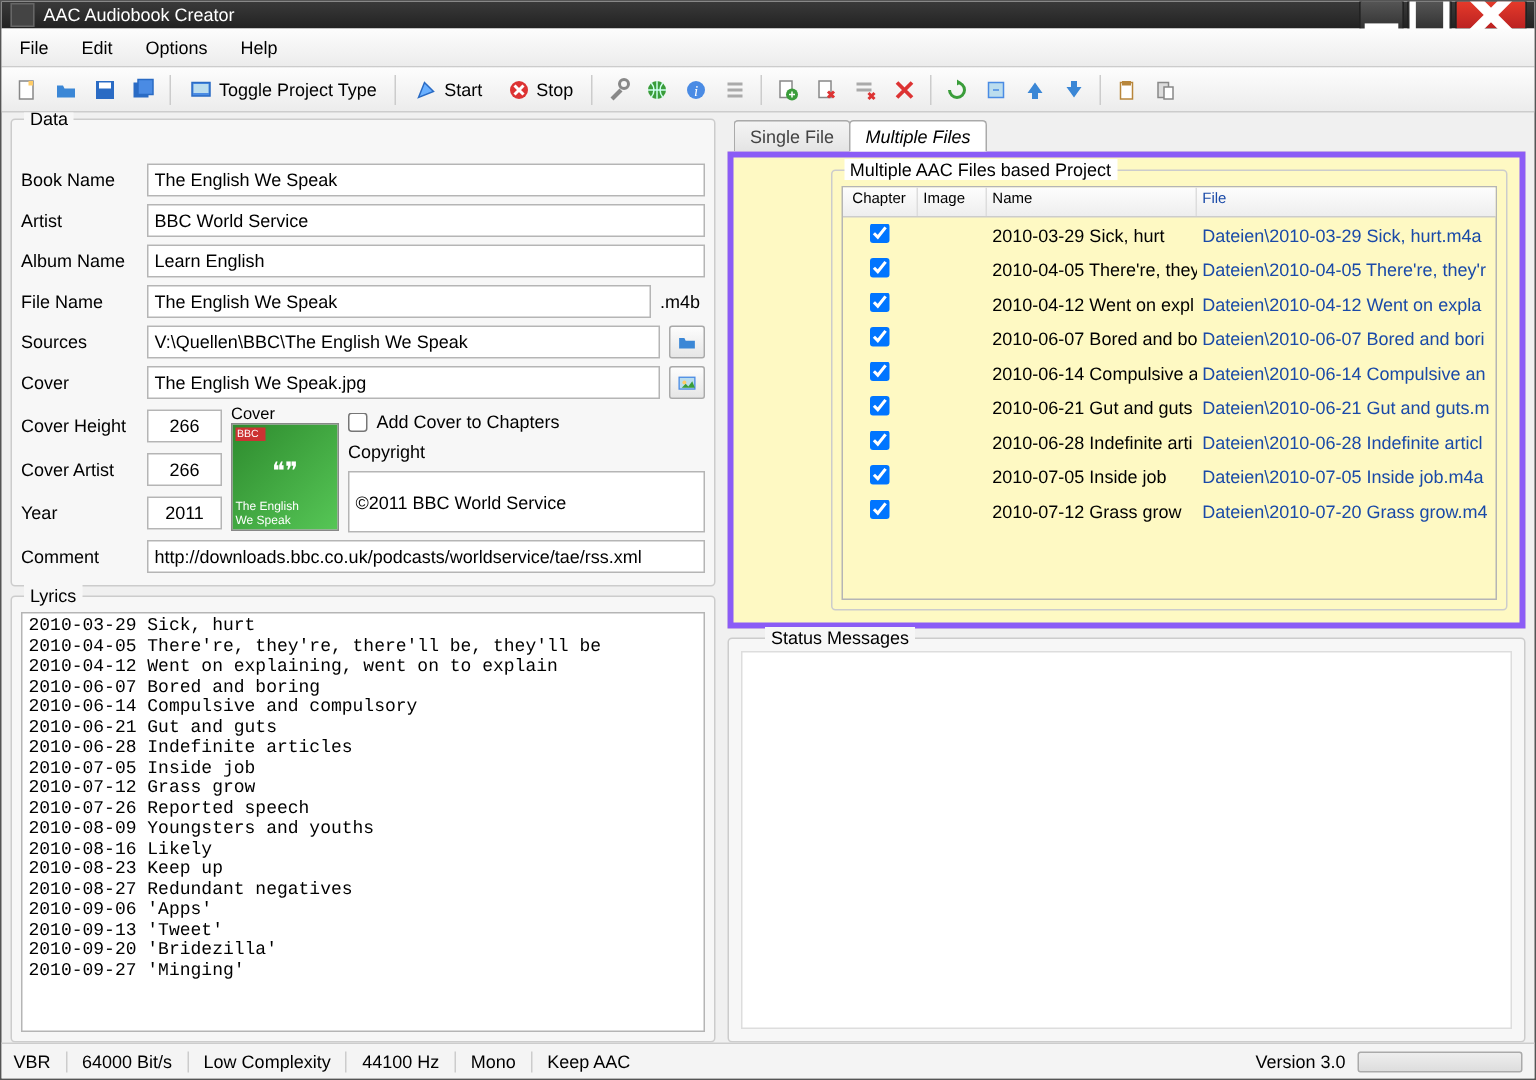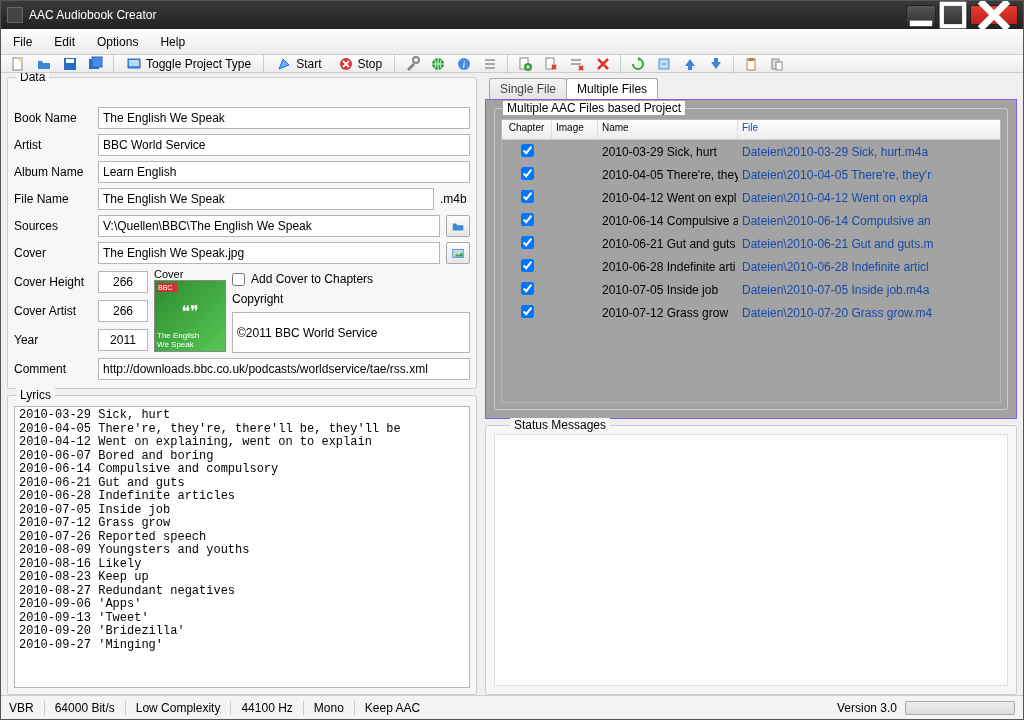--- a/index.html
+++ b/index.html
@@ -9,21 +9,21 @@
     background: #f0f0f0;
     width: 1024px;
     height: 720px;
     overflow: hidden;
     display: flex;
     flex-direction: column;
     border: 1px solid #555;
   }
   
   .titlebar {
-    height: 28px;
+    height: 18px;
     background: linear-gradient(to bottom, #3a3a3a, #222);
     color: #fff;
     display: flex;
     align-items: center;
     padding-left: 6px;
   }
   .titlebar .app-icon {
     width: 16px; height: 16px;
     background: #444;
     margin-right: 6px;
@@ -49,21 +49,21 @@
     border-bottom: 1px solid #ccc;
     display: flex;
     align-items: center;
     padding: 0 6px;
     gap: 10px;
   }
   .menuitem { padding: 4px 6px; cursor: default; }
 
   
   .toolbar {
-    height: 18px;
+    height: 30px;
     background: linear-gradient(to bottom, #fdfdfd, #ececec);
     border-bottom: 1px solid #ccc;
     display: flex;
     align-items: center;
     padding: 0 6px;
     gap: 4px;
   }
   .tbtn {
     width: 22px; height: 22px;
     display: flex; align-items: center; justify-content: center;
@@ -161,27 +161,28 @@
   .tab {
     padding: 3px 10px;
     border:1px solid #aaa;
     border-bottom:none;
     background: linear-gradient(to bottom,#f4f4f4,#e4e4e4);
     border-top-left-radius:3px; border-top-right-radius:3px;
     margin-right:-1px;
     cursor:default;
     color:#444;
   }
-  .tab.active { background:#fff; position:relative; z-index:2; color:#000;}
+  .tab.active { background:#fff; position:relative; z-index:2; color:#000;font-style:italic;}
   .tabcontent {
     flex:1;
-    border:1px solid #8b5cf6;
-    background:#a3a3a3;
+    border:4px solid #8b5cf6;
+    background:#fef9c3;
     display:flex; flex-direction:column;
     min-height:0;
+    align-items:flex-end;
   }
   .subgroup {
     margin:8px;
     border:1px solid #ccc;
     border-radius:3px;
     position:relative;
     flex:1;
     display:flex; flex-direction:column;
     min-height:0;
   }
@@ -565,20 +566,26 @@
                   </div>
                   <div class="tr">
                     <div class="td col-chapter"><input type="checkbox" checked="" style=""></div>
                     <div class="td col-image"></div>
                     <div class="td col-name">2010-04-12 Went on expl</div>
                     <div class="td col-file">Dateien\2010-04-12 Went on expla</div>
                   </div>
                   <div class="tr">
                     <div class="td col-chapter"><input type="checkbox" checked="" style=""></div>
                     <div class="td col-image"></div>
+                    <div class="td col-name">2010-06-07 Bored and bo</div>
+                    <div class="td col-file">Dateien\2010-06-07 Bored and bori</div>
+                  </div>
+                  <div class="tr">
+                    <div class="td col-chapter"><input type="checkbox" checked="" style=""></div>
+                    <div class="td col-image"></div>
                     <div class="td col-name">2010-06-14 Compulsive a</div>
                     <div class="td col-file">Dateien\2010-06-14 Compulsive an</div>
                   </div>
                   <div class="tr">
                     <div class="td col-chapter"><input type="checkbox" checked="" style=""></div>
                     <div class="td col-image"></div>
                     <div class="td col-name">2010-06-21 Gut and guts</div>
                     <div class="td col-file">Dateien\2010-06-21 Gut and guts.m</div>
                   </div>
                   <div class="tr">

